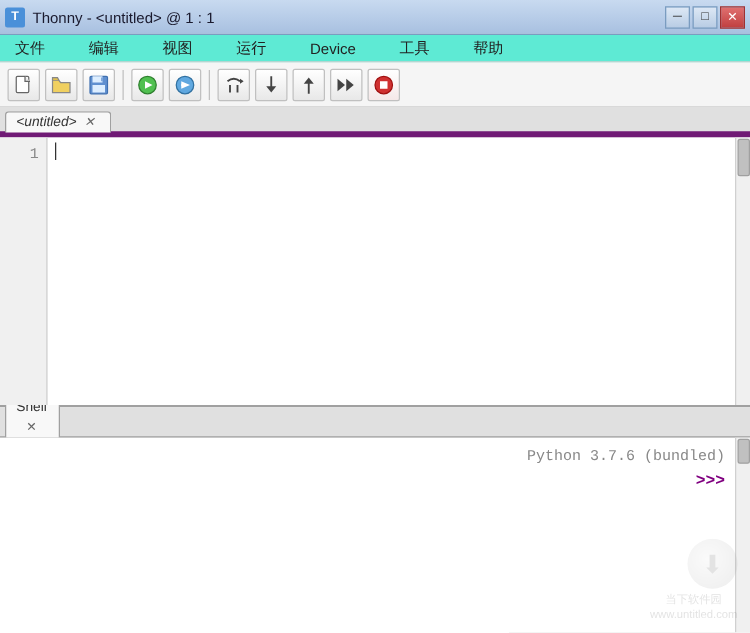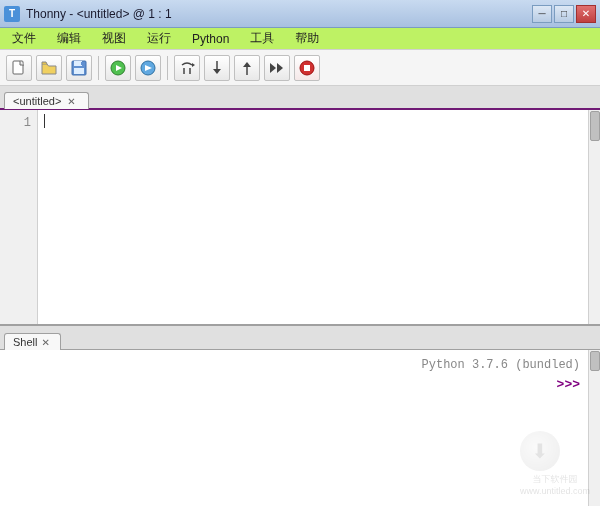--- a/index.html
+++ b/index.html
@@ -62,27 +62,27 @@
       color: #333;
     }
     .win-btn.close-btn {
       background: linear-gradient(to bottom, #e07070, #c04040);
       color: white;
       border-color: #a03030;
     }
 
     
     #menu-bar {
-      background: #bef264;
+      background: #5eead4;
       height: 22px;
       display: flex;
       align-items: center;
       padding: 0 4px;
       border-bottom: 1px solid #d0d0d0;
-      gap: 5px;
+      gap: 19px;
     }
     .menu-item {
       padding: 2px 8px;
       font-size: 12px;
       color: #222;
       cursor: pointer;
       border-radius: 2px;
     }
 
     
@@ -130,21 +130,22 @@
       min-height: 200px;
     }
 
     
     #editor-tabs {
       height: 24px;
       background: #e0e0e0;
       display: flex;
       align-items: flex-end;
       padding: 0 4px;
-      border-bottom: 2px solid #701a75;
+      border-bottom: 5px solid #701a75;
+      font-style: italic;
     }
     .editor-tab {
       display: flex;
       align-items: center;
       padding: 2px 10px 2px 8px;
       background: #f8f8f8;
       border: 1px solid #a0a0a0;
       border-bottom: none;
       font-size: 11px;
       color: #333;
@@ -243,20 +244,21 @@
       padding: 2px 10px 2px 8px;
       background: #f8f8f8;
       border: 1px solid #a0a0a0;
       border-bottom: none;
       font-size: 11px;
       color: #333;
       cursor: pointer;
       gap: 4px;
       border-radius: 3px 3px 0 0;
       margin-bottom: -1px;
+      flex-direction: column;
     }
     .shell-tab .tab-close {
       font-size: 10px;
       color: #666;
     }
 
     #shell-content {
       flex: 1;
       display: flex;
       overflow: hidden;
@@ -295,21 +297,21 @@
     }
 
     
     #watermark {
       position: fixed;
       bottom: 10px;
       right: 10px;
       opacity: 0.15;
       display: flex;
       flex-direction: column;
-      align-items: flex-start;
+      align-items: flex-end;
       pointer-events: none;
     }
     #watermark-logo {
       width: 40px;
       height: 40px;
       border-radius: 50%;
       background: radial-gradient(circle at 40% 40%, #ddd, #888);
       display: flex;
       align-items: center;
       justify-content: center;
@@ -338,21 +340,21 @@
     <div class="win-btn">□</div>
     <div class="win-btn close-btn">✕</div>
   </div>
 </div>
 
 <div id="menu-bar">
 <div class="menu-item">文件</div>
     <div class="menu-item">编辑</div>
     <div class="menu-item">视图</div>
     <div class="menu-item">运行</div>
-    <div class="menu-item">Python</div>
+    <div class="menu-item">Device</div>
     <div class="menu-item">工具</div>
     <div class="menu-item">帮助</div>
   </div>
 
 <div id="toolbar">
   <div class="tb-btn" title="New">
     <svg width="16" height="16" viewBox="0 0 16 16" fill="none">
       <rect x="2" y="1" width="10" height="13" rx="1" fill="white" stroke="#666" stroke-width="1"></rect>
       <polyline points="9,1 9,5 13,5" fill="#e8e8e8" stroke="#666" stroke-width="1"></polyline>
     </svg>

